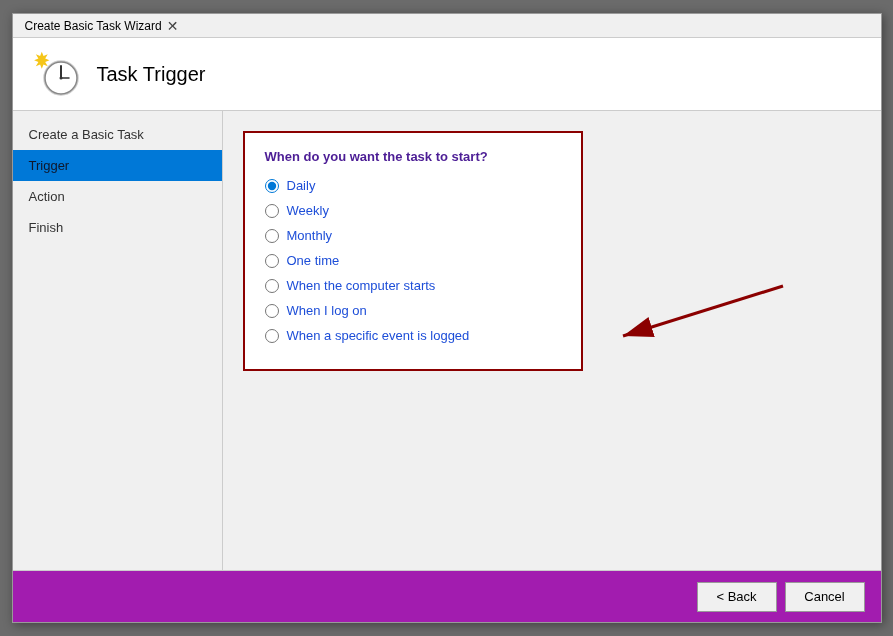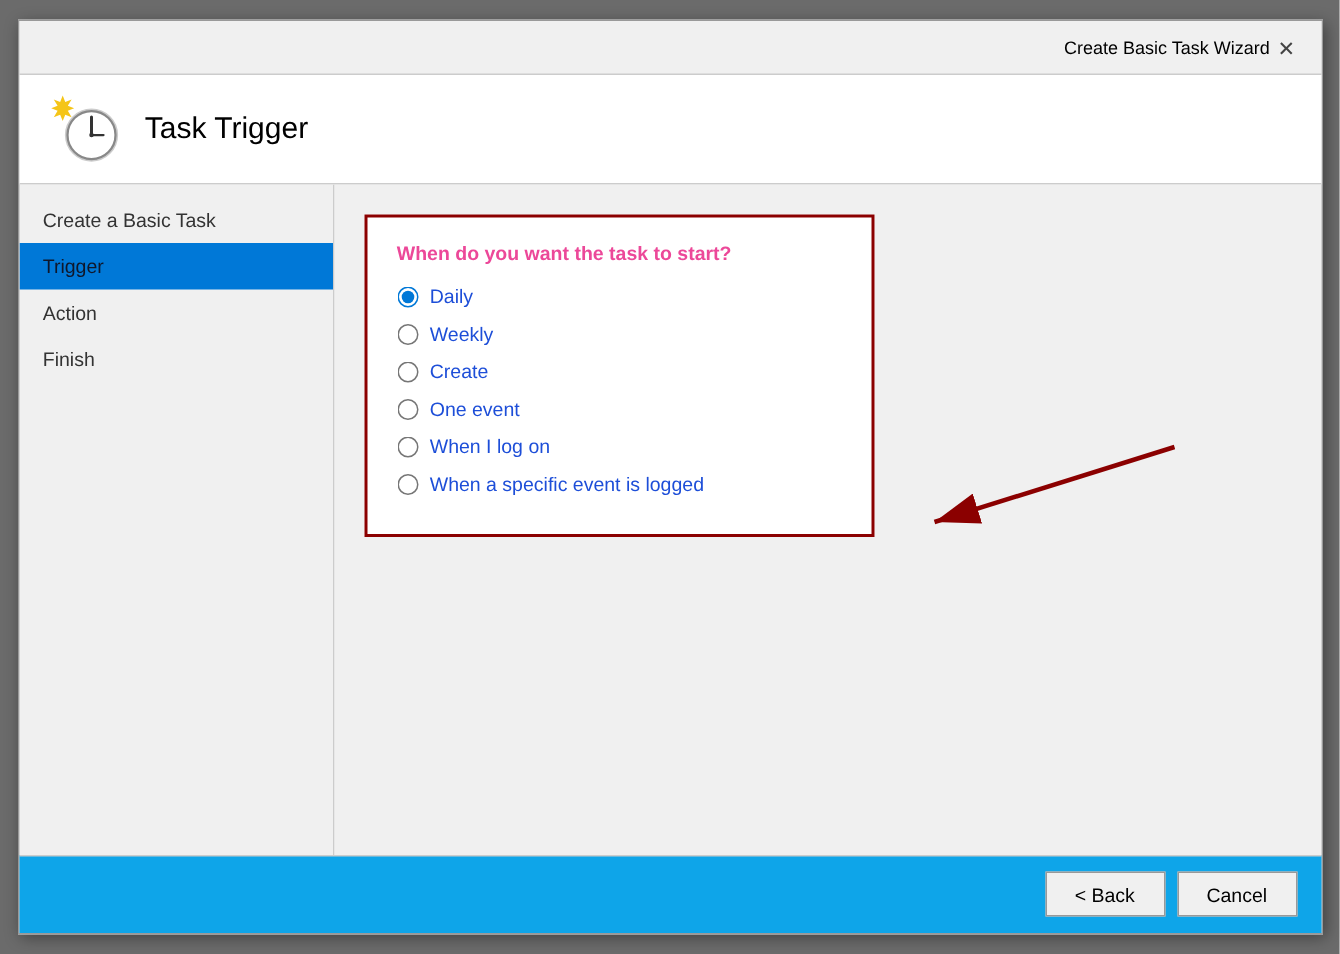--- a/index.html
+++ b/index.html
@@ -24,23 +24,23 @@
       flex-direction: column;
       position: relative;
       box-shadow: 2px 2px 10px rgba(0,0,0,0.4);
     }
 
     .title-bar {
       background: #f0f0f0;
       padding: 8px 12px;
       display: flex;
       align-items: center;
-      justify-content: flex-end;
+      justify-content: flex-start;
       border-bottom: 1px solid #ccc;
-      height: 36px;
+      height: 24px;
     }
 
     .title-bar-text {
       font-size: 12px;
       color: #000;
     }
 
     .close-btn {
       width: 22px;
       height: 22px;
@@ -117,21 +117,21 @@
       border: 2px solid #8b0000;
       background: white;
       padding: 16px 20px;
       width: 340px;
     }
 
     .question-text {
       font-size: 13px;
       font-weight: 600;
       margin-bottom: 14px;
-      color: #ec4899;
+      color: #4c1d95;
     }
 
     .radio-option {
       display: flex;
       align-items: center;
       gap: 8px;
       margin-bottom: 10px;
       cursor: pointer;
     }
 
@@ -151,25 +151,25 @@
     .arrow-container {
       position: absolute;
       top: 160px;
       left: 380px;
       width: 200px;
       height: 80px;
       pointer-events: none;
     }
 
     .footer {
-      background: #0ea5e9;
+      background: #a21caf;
       border-top: 1px solid #ccc;
       padding: 10px 16px;
       display: flex;
-      align-items: flex-start;
+      align-items: center;
       justify-content: flex-end;
       gap: 8px;
       height: 52px;
     }
 
     .btn {
       min-width: 80px;
       height: 30px;
       padding: 0 16px;
       font-size: 13px;
@@ -241,25 +241,29 @@
         <label class="radio-option">
           <input type="radio" name="trigger" checked="" style="">
           <span class="radio-label">Daily</span>
         </label>
         <label class="radio-option">
           <input type="radio" name="trigger" style="">
           <span class="radio-label">Weekly</span>
         </label>
         <label class="radio-option">
           <input type="radio" name="trigger" style="">
-          <span class="radio-label">Create</span>
-        </label>
-        <label class="radio-option">
-          <input type="radio" name="trigger" style="">
-          <span class="radio-label">One event</span>
+          <span class="radio-label">Monthly</span>
+        </label>
+        <label class="radio-option">
+          <input type="radio" name="trigger" style="">
+          <span class="radio-label">One time</span>
+        </label>
+        <label class="radio-option">
+          <input type="radio" name="trigger" style="">
+          <span class="radio-label">When the computer starts</span>
         </label>
         <label class="radio-option">
           <input type="radio" name="trigger" style="">
           <span class="radio-label">When I log on</span>
         </label>
         <label class="radio-option">
           <input type="radio" name="trigger" style="">
           <span class="radio-label">When a specific event is logged</span>
         </label>
       </div>

